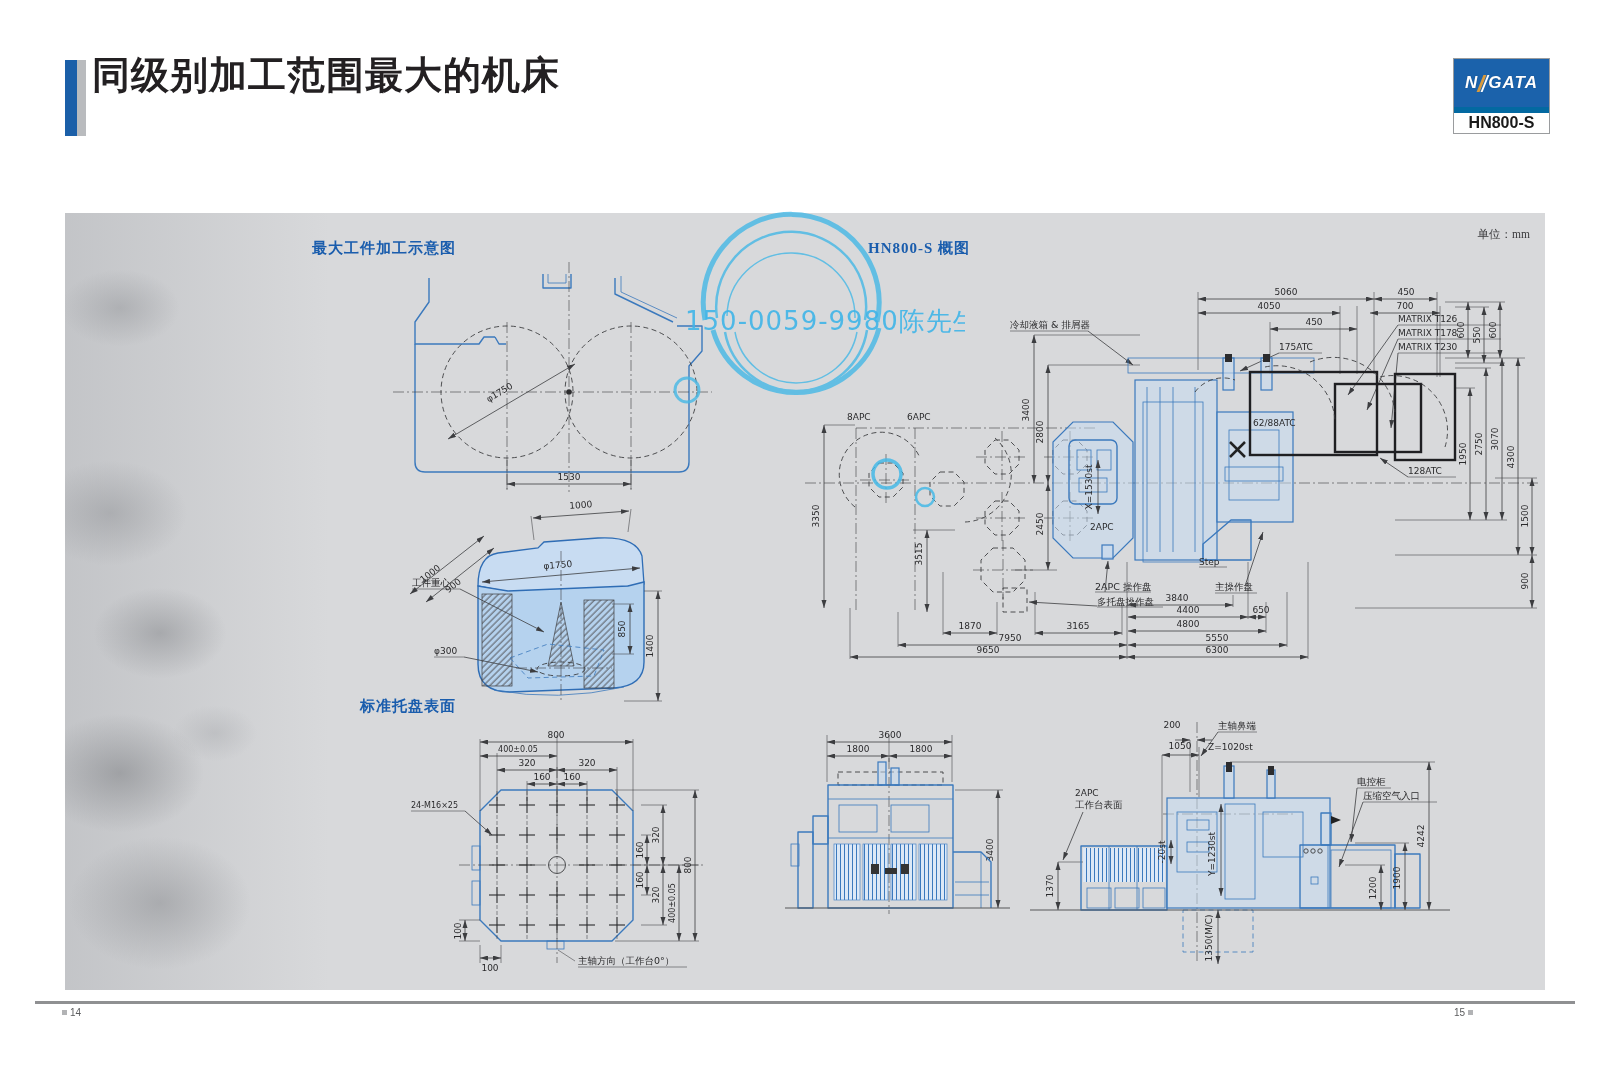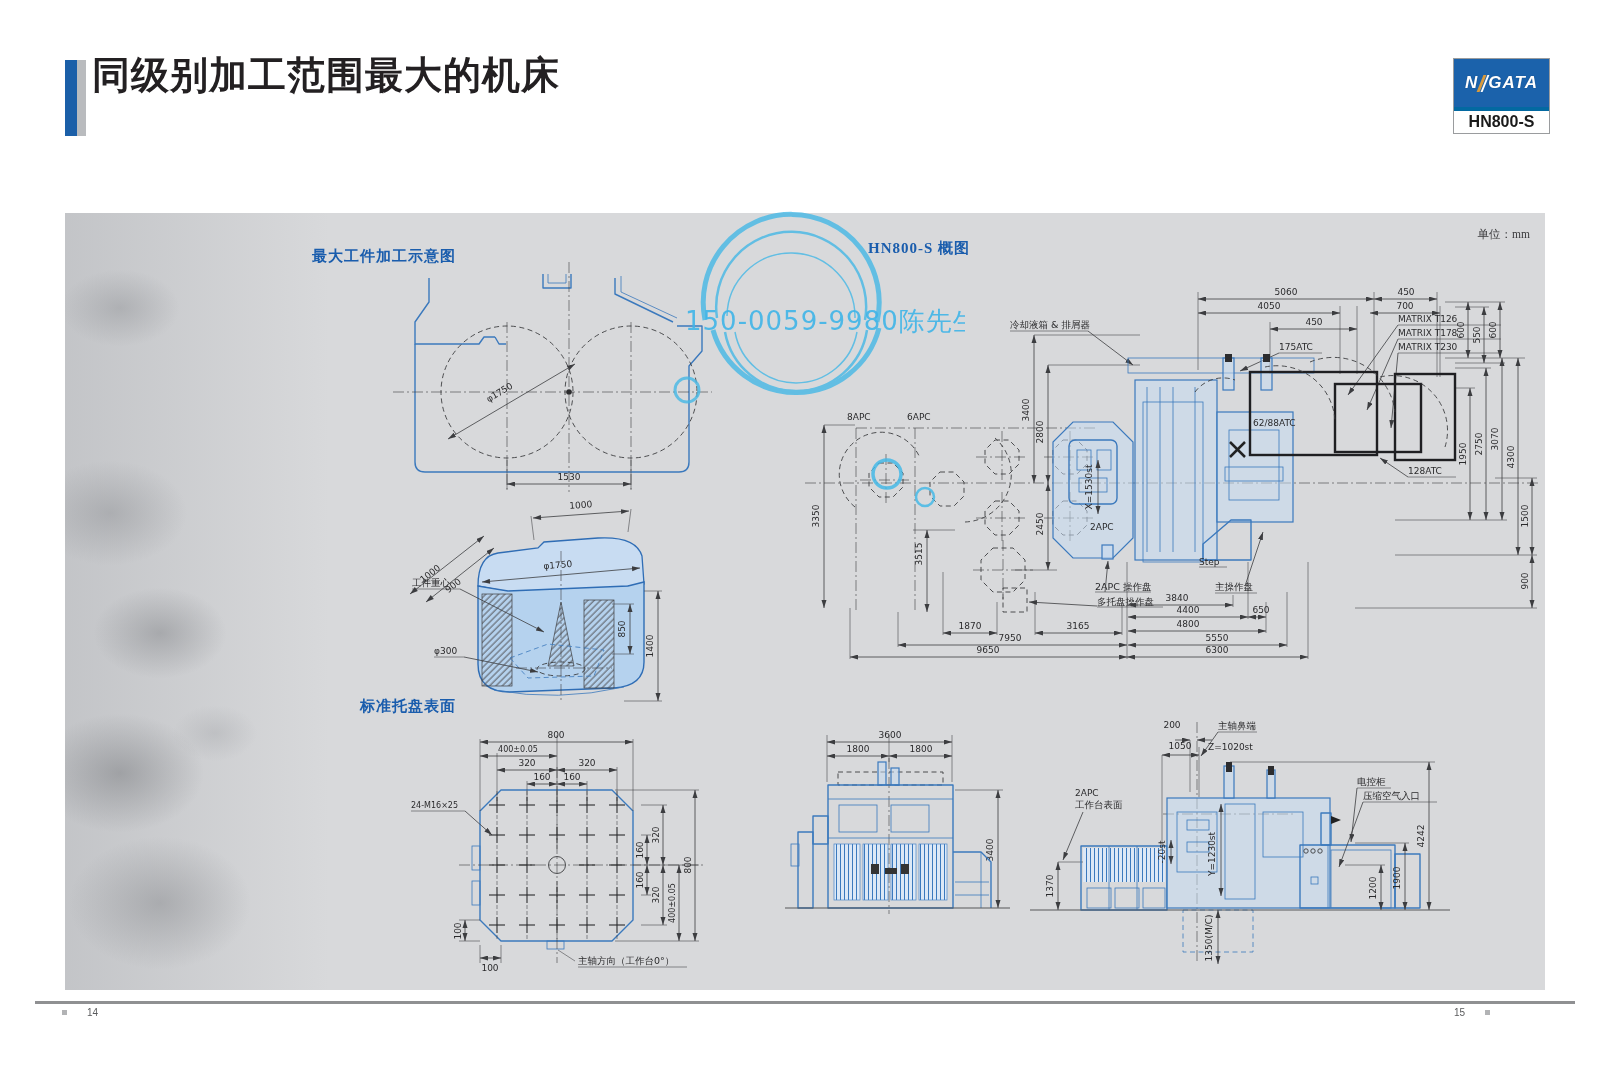--- a/index.html
+++ b/index.html
@@ -13,21 +13,21 @@
   .bar-gray { position:absolute; left:12px; top:0; width:9px; height:76px; background:#b9bbbe; }
   .hdr-titles { position:absolute; left:92px; top:56px; color:#232022; font-weight:bold;
     font-size:38px; line-height:39px; letter-spacing:1px; }
   .logo-wrap { position:absolute; left:1453px; top:58px; width:97px; border:1px solid #9a9c9e; }
   .logo-blue { height:48px; background:#1b62ab; display:flex; align-items:center; justify-content:center; }
   .logo-text { color:#fff; font-weight:bold; font-style:italic; font-size:17px; letter-spacing:1px;
     text-shadow:0 0 1px #0d3c70; display:flex; align-items:center; }
   .logo-slash { display:inline-block; width:3px; height:17px; background:#d99a3c; transform:skewX(-22deg); margin:0 1px 0 2px; }
   .logo-slash2 { display:inline-block; width:2px; height:17px; background:#ffffff; transform:skewX(-22deg); margin-right:2px; }
   .logo-model { height:26px; background:#fff; display:flex; align-items:center; justify-content:center;
-    font-weight:bold; font-size:16px; color:#1a1a1a; border-top:4px solid #0369a1; }
+    font-weight:bold; font-size:16px; color:#1a1a1a; border-top:6px solid #0369a1; }
 
   
   .panel { position:absolute; left:65px; top:213px; width:1480px; height:777px; background:#d8d9db;font-family:Liberation Serif, serif; }
   .photo { position:absolute; left:0; top:0; width:300px; height:777px; pointer-events:none;
     background:
       radial-gradient(ellipse 85px 55px at 55px 95px,  rgba(150,152,156,.5), transparent 70%),
       radial-gradient(ellipse 110px 75px at 45px 300px, rgba(140,142,146,.45), transparent 70%),
       radial-gradient(ellipse 95px 65px at 95px 420px, rgba(125,127,131,.45), transparent 70%),
       radial-gradient(ellipse 120px 85px at 55px 560px, rgba(120,122,126,.5), transparent 70%),
       radial-gradient(ellipse 130px 95px at 95px 690px, rgba(130,132,136,.45), transparent 70%),
@@ -54,21 +54,21 @@
   .cl  { stroke:#3c3d40; fill:none; stroke-width:.6; stroke-dasharray:11 3 2 3; }
   .thk { stroke:#1f1f22; stroke-width:2.4; fill:none; }
   .cy  { stroke:#45b8e6; fill:none; }
 
   
   .wm { position:absolute; left:565px; top:202px; pointer-events:none; }
   .wm text { font-size:26px; fill:#40b5e8; opacity:.9; letter-spacing:1px; }
 
   
   .rule { position:absolute; left:35px; top:1001px; width:1540px; height:3px; background:#8f9092; }
-  .pg { position:absolute; top:1007px; font-size:10px; color:#5a5b5d; display:flex; align-items:center; gap:20px; }
+  .pg { position:absolute; top:1007px; font-size:10px; color:#5a5b5d; display:flex; align-items:center; gap:3px; }
   .pg.l { left:62px; } .pg.r { left:1454px; }
   .sq { width:5px; height:5px; background:#b2b3b5; display:inline-block; }
 </style>
 </head>
 <body>
 
 <div class="page">
 
   <svg width="0" height="0" style="position:absolute">
     <defs>
@@ -103,21 +103,21 @@
           <span class="logo-slash2"></span>
           <span>GATA</span>
         </span>
     </div>
     <div class="logo-model">HN800-S</div>
   </div>
 
   <div class="panel">
     <div class="photo"></div>
     <div class="unit">单位：mm</div>
-    <div class="sec-title" style="left:247px; top:34px;">最大工件加工示意图</div>
+    <div class="sec-title" style="left:247px; top:26px;">最大工件加工示意图</div>
     <div class="sec-title" style="left:247px; top:484px;margin-left:48px;">标准托盘表面</div>
     <div class="sec-title" style="left:803px; top:26px;">HN800-S 概图</div>
   </div>
 
   <svg class="dwg" style="left:385px; top:252px;" width="335" height="250" viewBox="0 0 335 250">
     <path class="bl" d="M44,26 L44,50 L30,70 L30,92 L94,92 L99,85 L110,85"></path>
     <path class="bl" d="M110,85 L114,92 L121,92"></path>
     <path class="bl" d="M30,92 L30,210 Q30,220 40,220 L294,220 Q304,220 304,210 L304,114 L317,99 L317,74 L292,74"></path>
     <path class="bl" d="M158,22 L158,36 L186,36 L186,22"></path>
     <path class="blt" d="M163,22 L163,31 L181,31 L181,22"></path>

